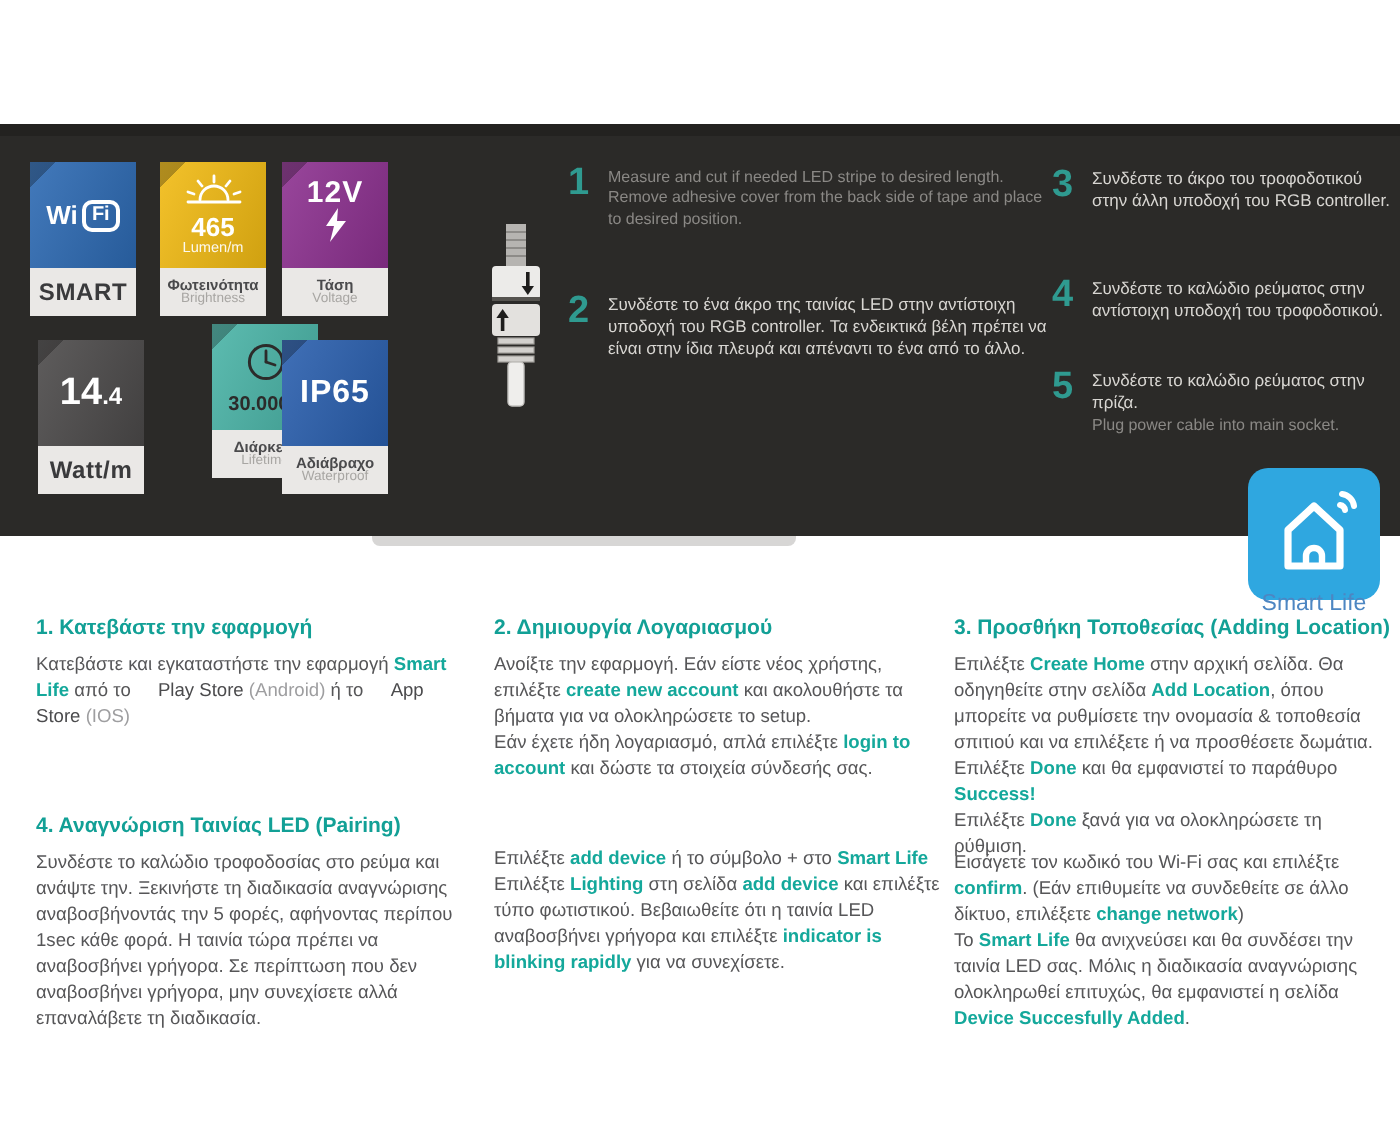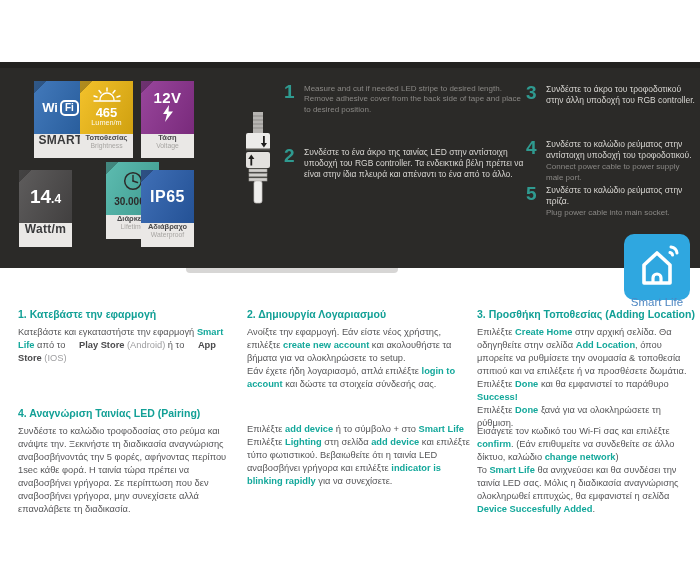--- a/index.html
+++ b/index.html
@@ -10,21 +10,21 @@
   .dark-panel::before{content:"";position:absolute;left:0;top:0;width:100%;height:6px;background:#232220;}
   .panel-shadow{position:absolute;left:186px;top:268px;width:212px;height:5px;background:#d0cfce;
         border-radius:0 0 4px 4px;opacity:.85;}
   
   .badge{position:absolute;width:53px;}
   .badge-top{position:relative;height:53px;display:flex;flex-direction:column;align-items:center;
         justify-content:center;color:#fff;overflow:hidden;}
   .badge-top.shade{background-image:linear-gradient(135deg,rgba(0,0,0,.28) 0 9px,transparent 9px),
         linear-gradient(115deg,rgba(255,255,255,.10),rgba(0,0,0,.14));}
   .badge-label{height:24px;background:#eae8e6;display:flex;flex-direction:column;align-items:center;
-        justify-content:flex-start;line-height:1.05;}
+        justify-content:center;line-height:1.05;}
   .lab-big{font-size:12px;font-weight:bold;color:#3a3a3c;letter-spacing:.3px;}
   .lab-gr{font-size:7.5px;font-weight:bold;color:#4a4a4c;}
   .lab-en{font-size:6.8px;color:#a8a6a3;}
   .wifi-row{display:flex;align-items:center;gap:2px;}
   .wifi-wi{font-size:13px;font-weight:bold;}
   .wifi-fi{font-size:10px;font-weight:bold;border:2px solid #fff;border-radius:5px;padding:0 3px;line-height:12px;}
   .v-big{font-size:13px;font-weight:bold;line-height:1;}
   .v-unit{font-size:7.3px;opacity:.92;line-height:1.2;}
   .v-volt{font-size:15px;font-weight:bold;line-height:1;letter-spacing:.5px;}
   .v-watt{font-size:19px;font-weight:bold;line-height:1;}
@@ -38,32 +38,32 @@
   .step-en{font-size:8px;color:#8a8885;line-height:1.3;margin-top:1px;white-space:pre-line;}
   
   .sl-logo{position:absolute;left:624px;top:234px;width:66px;height:66px;}
   .sl-text{position:absolute;left:612px;top:296px;width:90px;text-align:center;
         font-size:11.5px;color:#4d86c2;}
   
   .sec{position:absolute;}
   .sec-title{font-size:10.5px;font-weight:bold;color:#12a096;margin:0 0 6px 0;}
   .sec-body{font-size:9.3px;color:#565658;line-height:1.4;white-space:pre-line;}
   .sec-body .teal{color:#14a89b;font-weight:bold;}
-  .sec-body .b{color:#4b4b4d;font-weight:bold;padding-left:11px;}
+  .sec-body .b{color:#4b4b4d;font-weight:normal;padding-left:11px;}
   .sec-body .gy{color:#9e9ea0;}
 </style>
 </head>
 <body>
 
 <div class="page">
 
   <div class="dark-panel"></div>
   <div class="panel-shadow"></div>
 
-  <div class="badge" style="left:34px;top:81px;">
+  <div class="badge" style="left:15px;top:81px;">
     <div class="badge-top shade" style="background-color:#2d6ab3;">
       <div class="wifi-row">
         <span class="wifi-wi">Wi</span>
         <span class="wifi-fi">Fi</span>
       </div>
     </div>
     <div class="badge-label">
       <span class="lab-big">SMART</span>
     </div>
   </div>
@@ -80,21 +80,21 @@
             <line x1="2" y1="9" x2="5" y2="10"></line>
             <line x1="28" y1="9" x2="25" y2="10"></line>
             <line x1="2" y1="14" x2="28" y2="14"></line>
           </g>
         </svg>
       </span>
       <span class="v-big">465</span>
       <span class="v-unit">Lumen/m</span>
     </div>
     <div class="badge-label">
-      <span class="lab-gr">Τοποθεσίας</span>
+      <span class="lab-gr">Φωτεινότητα</span>
       <span class="lab-en">Brightness</span>
     </div>
   </div>
 
   <div class="badge" style="left:141px;top:81px;">
     <div class="badge-top shade" style="background-color:#8d3190;">
       <span class="v-volt">12V</span>
       <span>
         <svg width="12" height="17" viewBox="0 0 12 17">
           <polygon points="7,0 1,9 5,9 3,17 11,6.5 6.5,6.5" fill="#fff"></polygon>
@@ -192,21 +192,20 @@
     <div class="step-num">3</div>
     <div>
       <div class="step-gr">Συνδέστε το άκρο του τροφοδοτικού στην άλλη υποδοχή του RGB controller.</div>
     </div>
   </div>
 
   <div class="step" style="left:526px;top:139px;width:172px;">
     <div class="step-num">4</div>
     <div>
       <div class="step-gr">Συνδέστε το καλώδιο ρεύματος στην αντίστοιχη υποδοχή του τροφοδοτικού.</div>
-      <div class="step-en">Connect power cable to power supply male port.</div>
     </div>
   </div>
 
   <div class="step" style="left:526px;top:185px;width:172px;">
     <div class="step-num">5</div>
     <div>
       <div class="step-gr">Συνδέστε το καλώδιο ρεύματος στην πρίζα.</div>
       <div class="step-en">Plug power cable into main socket.</div>
     </div>
   </div>
@@ -243,17 +242,17 @@
     <div class="sec-title">4. Αναγνώριση Ταινίας LED (Pairing)</div>
     <div class="sec-body"><span>Συνδέστε το καλώδιο τροφοδοσίας στο ρεύμα και ανάψτε την. Ξεκινήστε τη διαδικασία αναγνώρισης αναβοσβήνοντάς την 5 φορές, αφήνοντας περίπου 1sec κάθε φορά. Η ταινία τώρα πρέπει να αναβοσβήνει γρήγορα. Σε περίπτωση που δεν αναβοσβήνει γρήγορα, μην συνεχίσετε αλλά επαναλάβετε τη διαδικασία.</span></div>
   </div>
 
   <div class="sec" style="left:247px;top:423px;width:228px;">
     <div class="sec-body"><span>Επιλέξτε </span><span class="teal">add device</span><span> ή το σύμβολο + στο </span><span class="teal">Smart Life</span><span>
 Επιλέξτε </span><span class="teal">Lighting</span><span> στη σελίδα </span><span class="teal">add device</span><span> και επιλέξτε τύπο φωτιστικού. Βεβαιωθείτε ότι η ταινία LED αναβοσβήνει γρήγορα και επιλέξτε </span><span class="teal">indicator is blinking rapidly</span><span> για να συνεχίσετε.</span></div>
   </div>
 
   <div class="sec" style="left:477px;top:425px;width:222px;">
-    <div class="sec-body"><span>Εισάγετε τον κωδικό του Wi-Fi σας και επιλέξτε </span><span class="teal">confirm</span><span>. (Εάν επιθυμείτε να συνδεθείτε σε άλλο δίκτυο, καλώδιο </span><span class="teal">change network</span><span>)
+    <div class="sec-body"><span>Εισάγετε τον κωδικό του Wi-Fi σας και επιλέξτε </span><span class="teal">confirm</span><span>. (Εάν επιθυμείτε να συνδεθείτε σε άλλο δίκτυο, επιλέξετε </span><span class="teal">change network</span><span>)
 Το </span><span class="teal">Smart Life</span><span> θα ανιχνεύσει και θα συνδέσει την ταινία LED σας. Μόλις η διαδικασία αναγνώρισης ολοκληρωθεί επιτυχώς, θα εμφανιστεί η σελίδα </span><span class="teal">Device Succesfully Added</span><span>.</span></div>
   </div>
 
 </div>
 
 </body></html>

